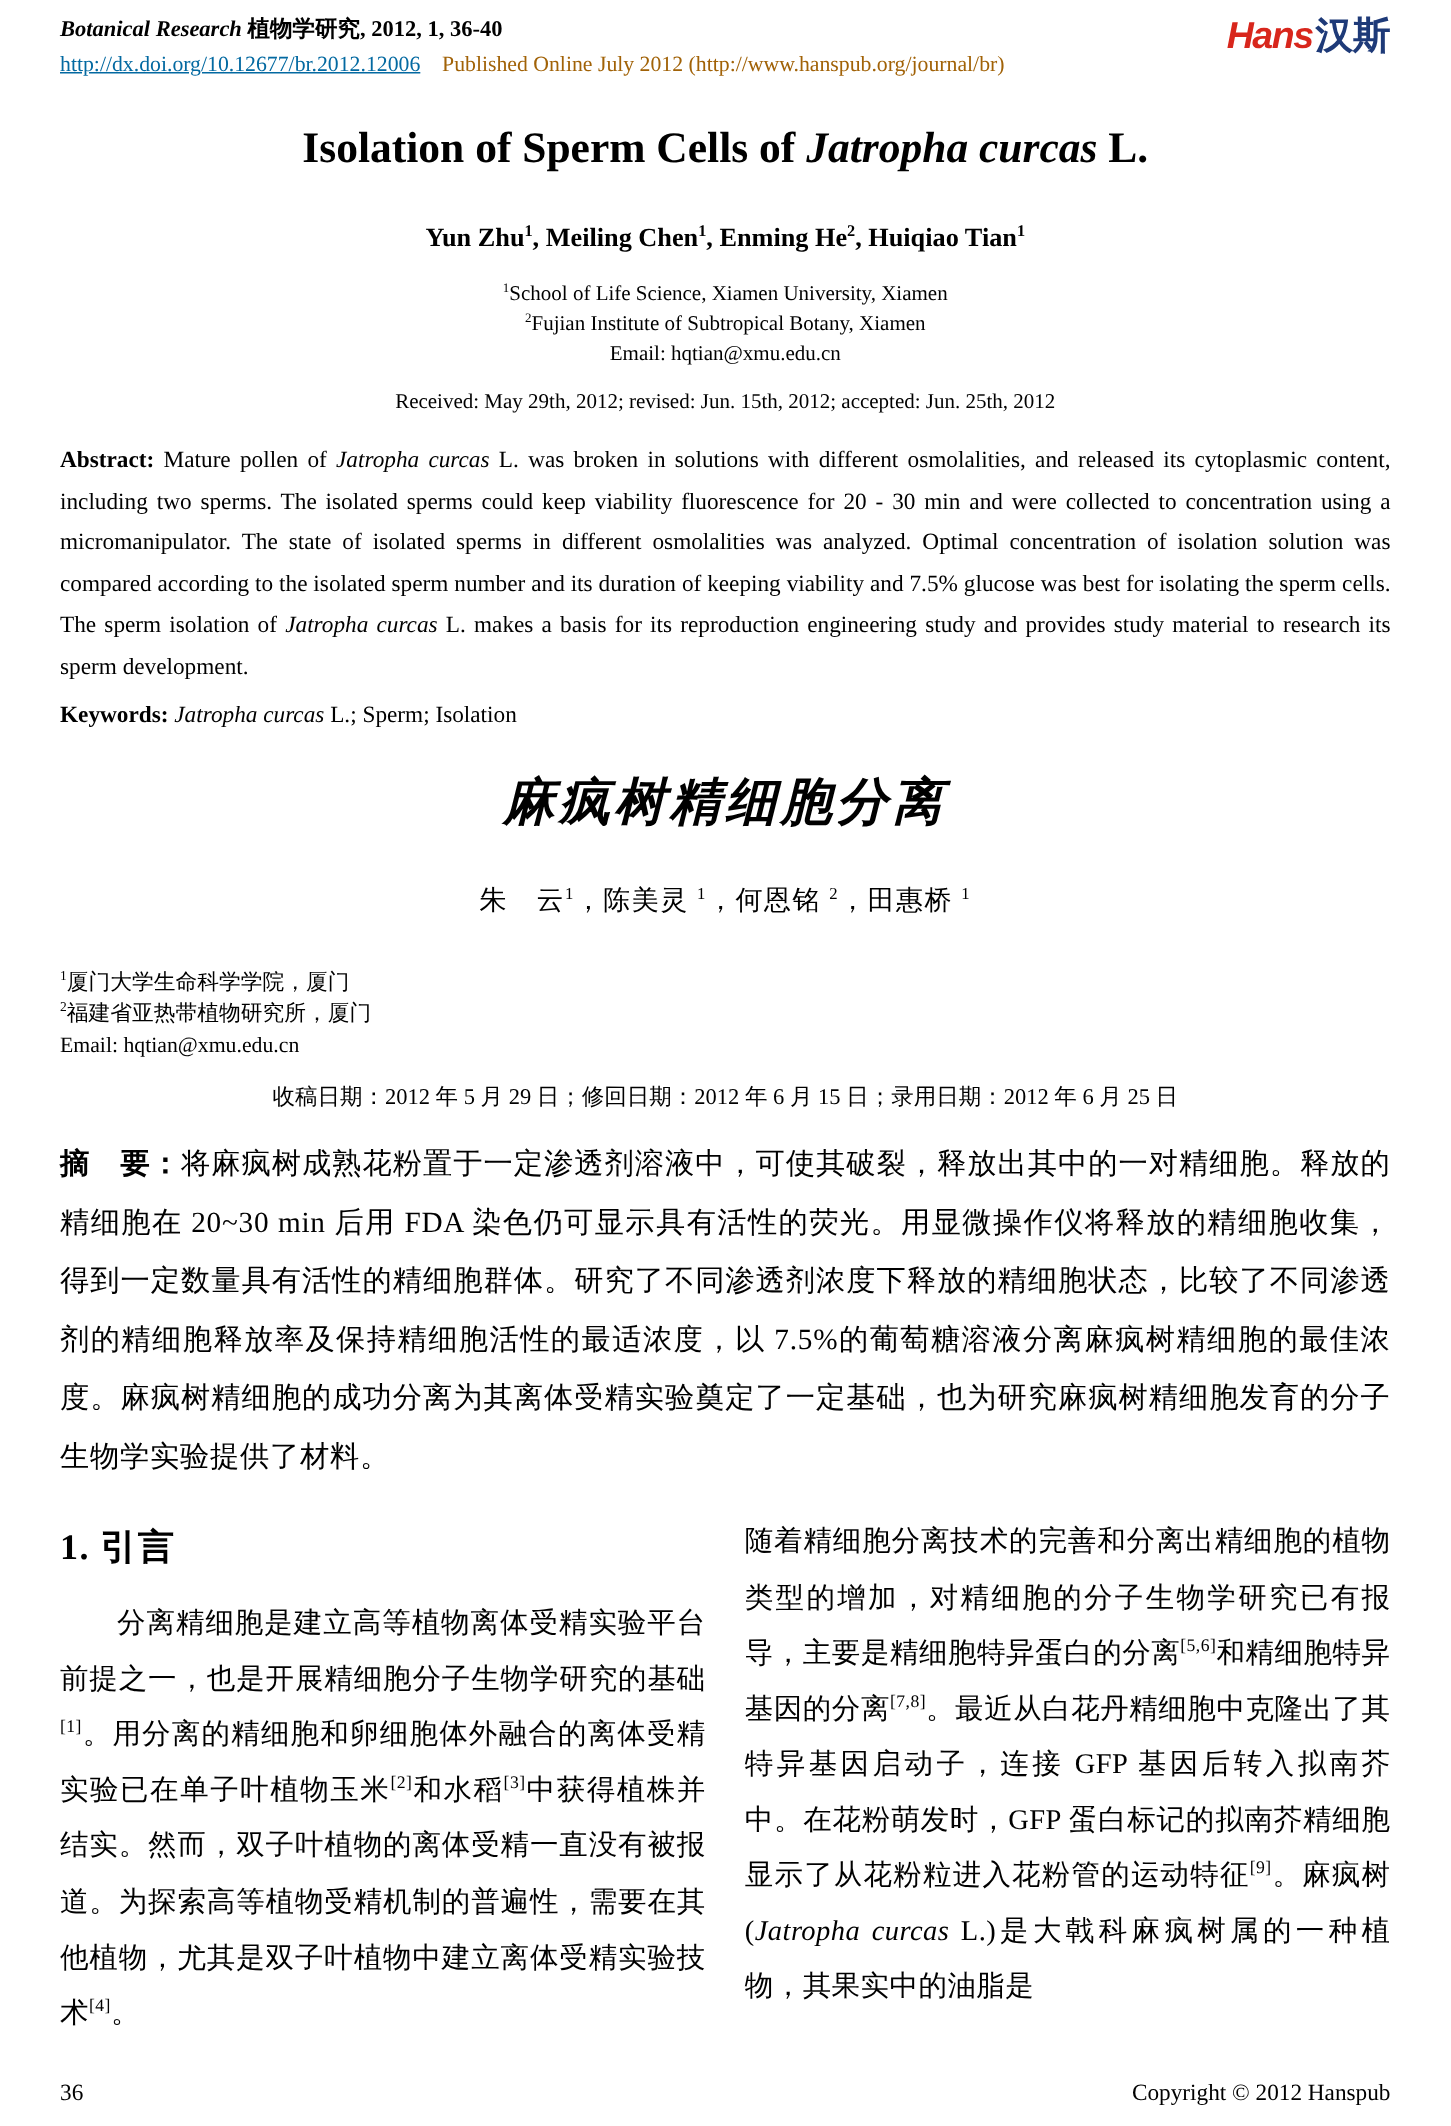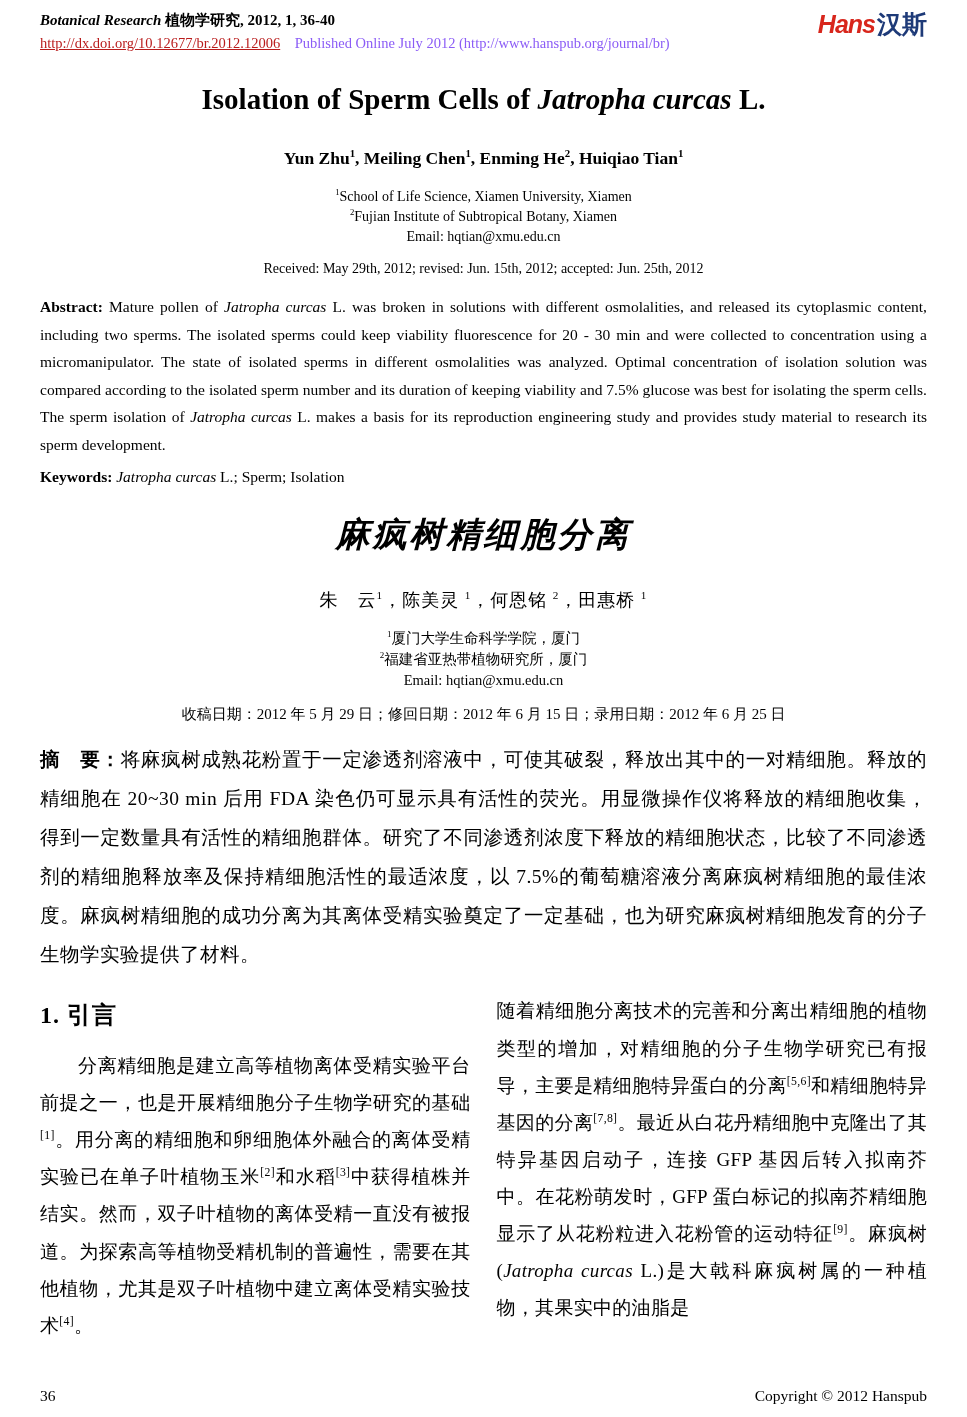--- a/index.html
+++ b/index.html
@@ -12,36 +12,36 @@
   .page{
     box-sizing:border-box;
     width:967px;height:1417px;
     padding:10px 40px 10px 40px;
     display:flex;flex-direction:column;
   }
   
   .header-row{display:flex;justify-content:space-between;align-items:flex-start;}
   .journal-line{font-size:15px;line-height:1.35;}
   .doi-line{font-size:14.5px;line-height:1.4;margin-top:3px;white-space:pre;}
-  .doi-link{color:#b91c1c;text-decoration:underline;cursor:pointer;}
-  .published-text{color:#8b5cf6;}
+  .doi-link{color:#0369a1;text-decoration:underline;cursor:pointer;}
+  .published-text{color:#a16207;}
   .logo{font-family:"Liberation Sans","DejaVu Sans",sans-serif;font-weight:bold;font-size:25px;line-height:1;white-space:nowrap;margin-top:2px;}
   .logo .hans{font-style:italic;letter-spacing:-1px;margin-right:2px;}
   
   .title-en{text-align:center;font-size:29px;font-weight:bold;margin-top:28px;line-height:1.2;}
   .authors-en{text-align:center;font-size:17.5px;font-weight:bold;margin-top:32px;}
   .affil-en{text-align:center;font-size:14px;line-height:1.42;margin-top:18px;}
   .received-en{text-align:center;font-size:14px;margin-top:14px;}
   .abstract-en{font-size:15.5px;line-height:1.78;text-align:justify;margin-top:16px;}
   .keywords-en{font-size:15.5px;margin-top:10px;}
   
   .hei{font-family:"Liberation Sans","DejaVu Sans",sans-serif;}
   .title-cn{text-align:center;font-size:34px;font-weight:bold;letter-spacing:3px;margin-top:26px;font-family:"Liberation Sans","DejaVu Sans",sans-serif;font-style:italic;}
   .authors-cn{text-align:center;font-size:18px;margin-top:30px;letter-spacing:1px;}
-  .affil-cn{text-align:center;font-size:14.5px;line-height:1.45;margin-top:16px;}
+  .affil-cn{text-align:left;font-size:14.5px;line-height:1.45;margin-top:33px;}
   .received-cn{text-align:center;font-size:15px;margin-top:14px;}
   .abstract-cn{font-size:19.5px;line-height:2.0;letter-spacing:0.5px;text-align:justify;margin-top:16px;}
   .keywords-cn{font-size:19.5px;margin-top:12px;letter-spacing:0.5px;}
   
   .columns{display:flex;gap:26px;margin-top:18px;}
   .col{flex:1;min-width:0;font-size:19px;line-height:1.95;letter-spacing:0.3px;text-align:justify;}
   .sec-heading{font-size:24px;font-weight:bold;margin:0 0 8px 0;font-family:Liberation Serif, serif;letter-spacing:1px;}
   .col p{margin:0;}
   .indent{text-indent:2em;}
   

